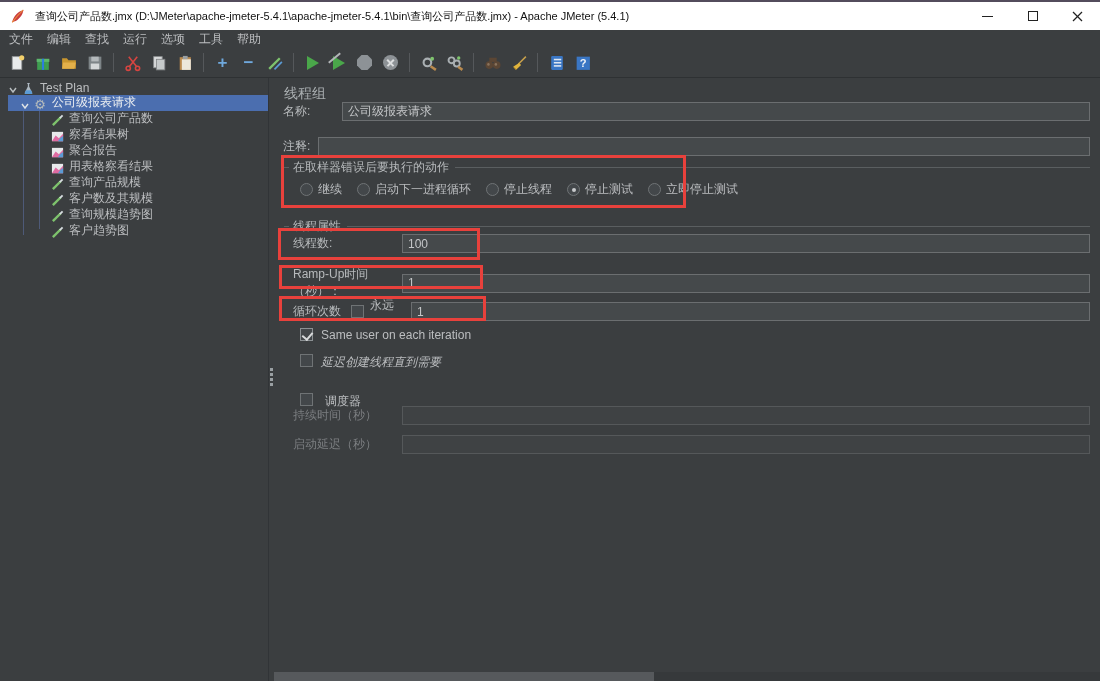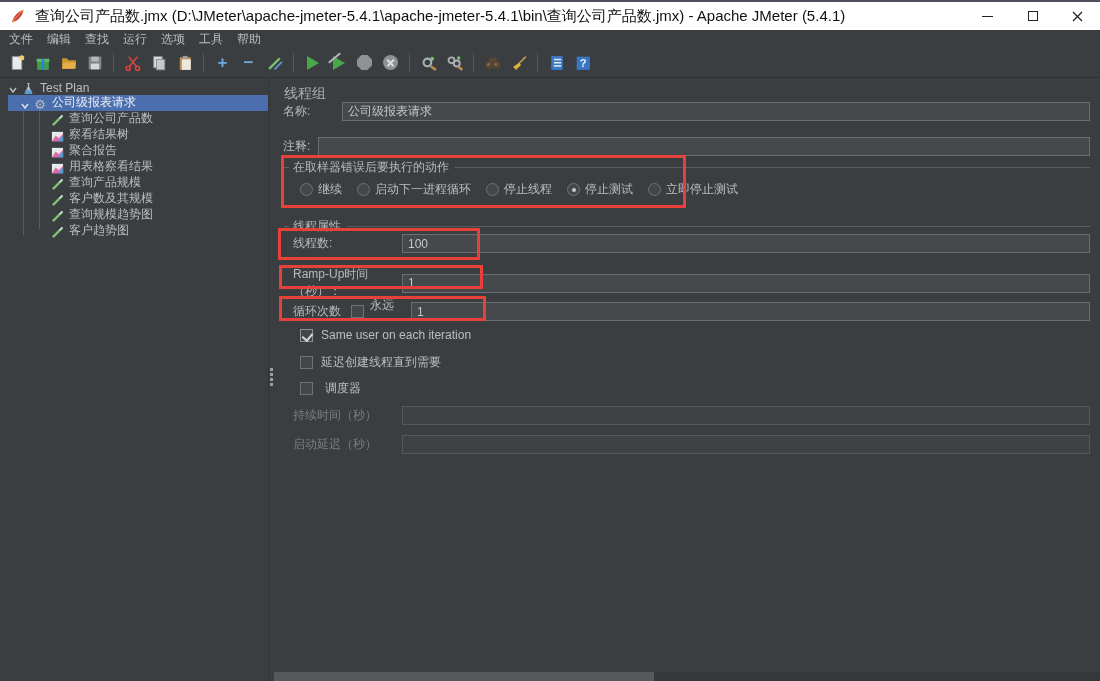--- a/index.html
+++ b/index.html
@@ -4,21 +4,21 @@
 <style>
   * { margin:0; padding:0; box-sizing:border-box; }
   html,body { background:#222; }
   body { font-family:"Liberation Sans", sans-serif; }
   .window { position:relative; width:1100px; height:681px; background:#3b3e40; overflow:hidden; }
 
   
   .titlebar { height:30px; background:#ffffff; border-top:2px solid #534c5c;
               display:flex; align-items:center; padding-left:9px; }
   .feather { width:17px; height:17px; margin-right:9px; flex:0 0 auto; }
-  .title-text { font-size:15px; color:#111; white-space:nowrap; overflow:hidden; }
+  .title-text { font-size:11px; color:#111; white-space:nowrap; overflow:hidden; }
   .win-controls { margin-left:auto; display:flex; height:100%; }
   .win-btn { width:45px; display:flex; align-items:center; justify-content:center; cursor:pointer; }
   .ico-min { width:11px; height:1px; background:#222; }
   .ico-max { width:10px; height:10px; border:1px solid #222; }
 
   
   .menubar { height:18px; background:#3b3e40; display:flex; align-items:center; padding-left:2px; }
   .menu-item { font-size:12px; color:#bcbec0; padding:0 7px; cursor:default; }
 
   
@@ -87,22 +87,22 @@
   .rampup-row { top:188px; }
   .loop-row { top:219px;justify-content:space-between; }
   .loop-row .flabel { width:58px; }
   .cbox { width:13px; height:13px; background:#43474a; border:1px solid #6f7375; position:relative; flex:0 0 auto; }
   .cbox.checked { border-color:#8b9093; }
   .cbox.checked::after { content:""; position:absolute; left:2.5px; top:1px; width:5px; height:8px;
         border-right:2px solid #d8dadb; border-bottom:2px solid #d8dadb; transform:rotate(40deg); }
   .forever-label { font-size:12px; color:#bcbec0; margin:0 8px 12px 6px; }
   .loop-field-gap { margin-left:9px; }
 
-  .cb-row { display:flex; align-items:center; gap:8px; left:26px; font-size:12px; color:#bcbec0; }
-  .cb1 { top:250px; } .cb2 { top:276px; } .cb3 { top:302px;gap:12px; }
+  .cb-row { display:flex; align-items:flex-start; gap:8px; left:26px; font-size:12px; color:#bcbec0; }
+  .cb1 { top:250px; } .cb2 { top:276px;font-style:italic; } .cb3 { top:315px;gap:12px; }
 
   .duration-row { top:328px; } .delay-row { top:357px; }
   .flabel.dim { color:#7b7e80; }
 
   
   .redbox { position:absolute; border:3px solid #e8413c; pointer-events:none; z-index:5; }
   .rb-action { left:7px;  top:77px;  width:405px; height:53px; }
   .rb-threads{ left:4px;  top:150px; width:202px; height:32px; }
   .rb-rampup { left:5px;  top:187px; width:204px; height:24px; }
   .rb-loop   { left:5px;  top:218px; width:207px; height:25px; }

